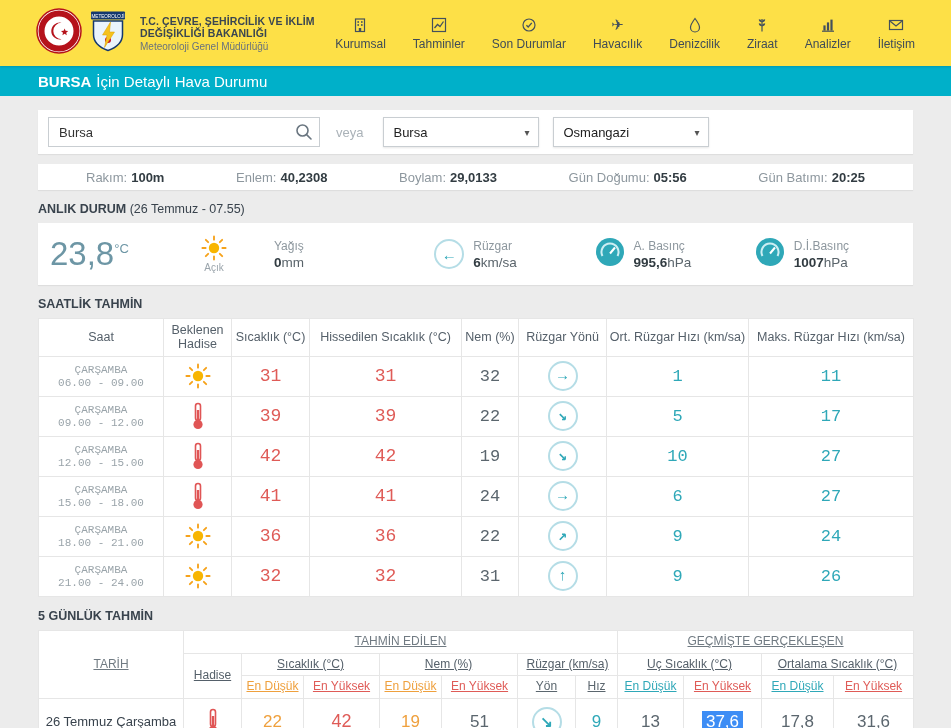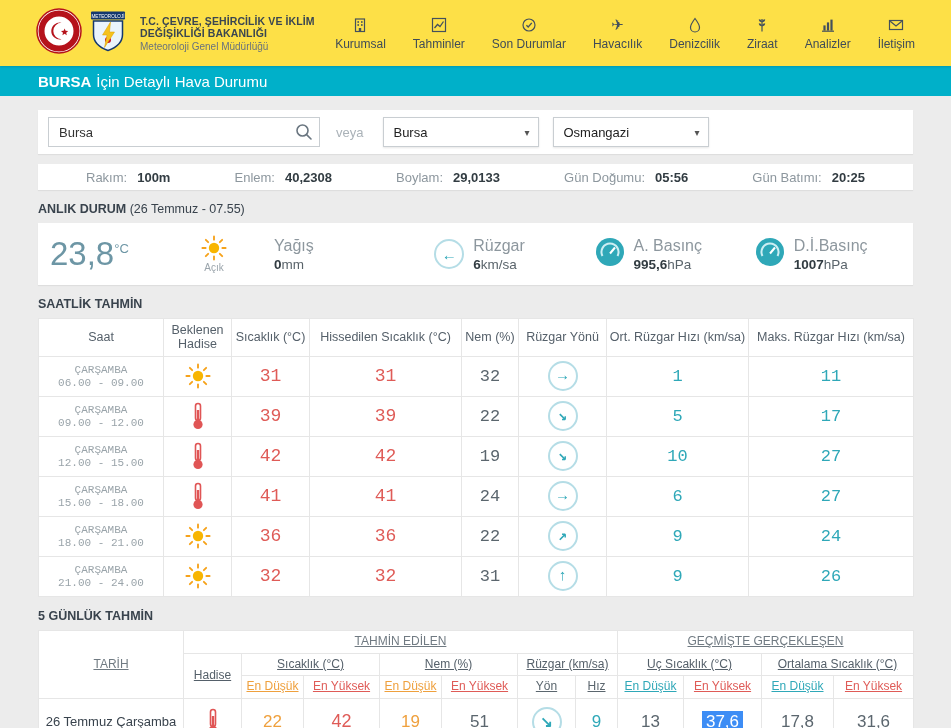--- a/index.html
+++ b/index.html
@@ -36,32 +36,32 @@
   .search-ic { position:absolute; right:7px; top:6px; cursor:pointer; }
   .veya { color:#aab2b8; font-size:13px; margin:0 20px 0 16px; }
   .select { width:156px; height:30px; border:1px solid #c9ced2; background:#fff; display:flex;
     align-items:center; justify-content:space-between; padding:0 9px; font-size:13px; color:#222;
     margin-right:14px; box-shadow:0 1px 2px rgba(0,0,0,.10); cursor:pointer; }
   .chev { font-size:10px; color:#555; }
 
   .info { height:26px; margin-top:10px; display:flex; align-items:center;
     justify-content:space-between; padding:0 48px; }
   .info-item { font-size:13px; color:#8d979e; }
-  .info-item b { color:#323c42; margin-left:10px; }
+  .info-item b { color:#323c42; margin-left:4px; }
 
   .section-title { margin:12px 0 6px; font-size:12.5px; font-weight:bold; color:#39434d; height:15px; }
   .st-time { font-weight:normal; }
 
   .current { height:62px; display:flex; align-items:center; padding:0 12px; }
   .cur-temp { width:118px; font-size:33px; color:#6d96a5; }
   .cur-temp sup { font-size:13px; }
   .cur-cond { width:92px; text-align:center; }
   .cond-label { font-size:10px; color:#9aa4ab; margin-top:1px; }
   .metric { flex:1; display:flex; align-items:center; gap:9px; padding-left:14px; }
-  .m-label { font-size:16px; color:#8d979e; }
+  .m-label { font-size:12px; color:#8d979e; }
   .m-value { font-size:13.5px; color:#323c42; font-weight:bold; margin-top:2px; }
   .m-value .unit { font-weight:normal; color:#5a646b; }
 
   
   table { border-collapse:collapse; width:100%; background:#fff; table-layout:fixed; }
   th, td { border:1px solid #e6e6e6; text-align:center; vertical-align:middle; }
   thead th { font-size:12.5px; font-weight:normal; color:#55606a; line-height:1.15; padding:4px 2px; }
   .htable thead th { height:32px; }
   .htable tbody td { height:40px;font-family:Liberation Mono, monospace; }
   .day { font-size:11px; color:#9aa4aa; }

